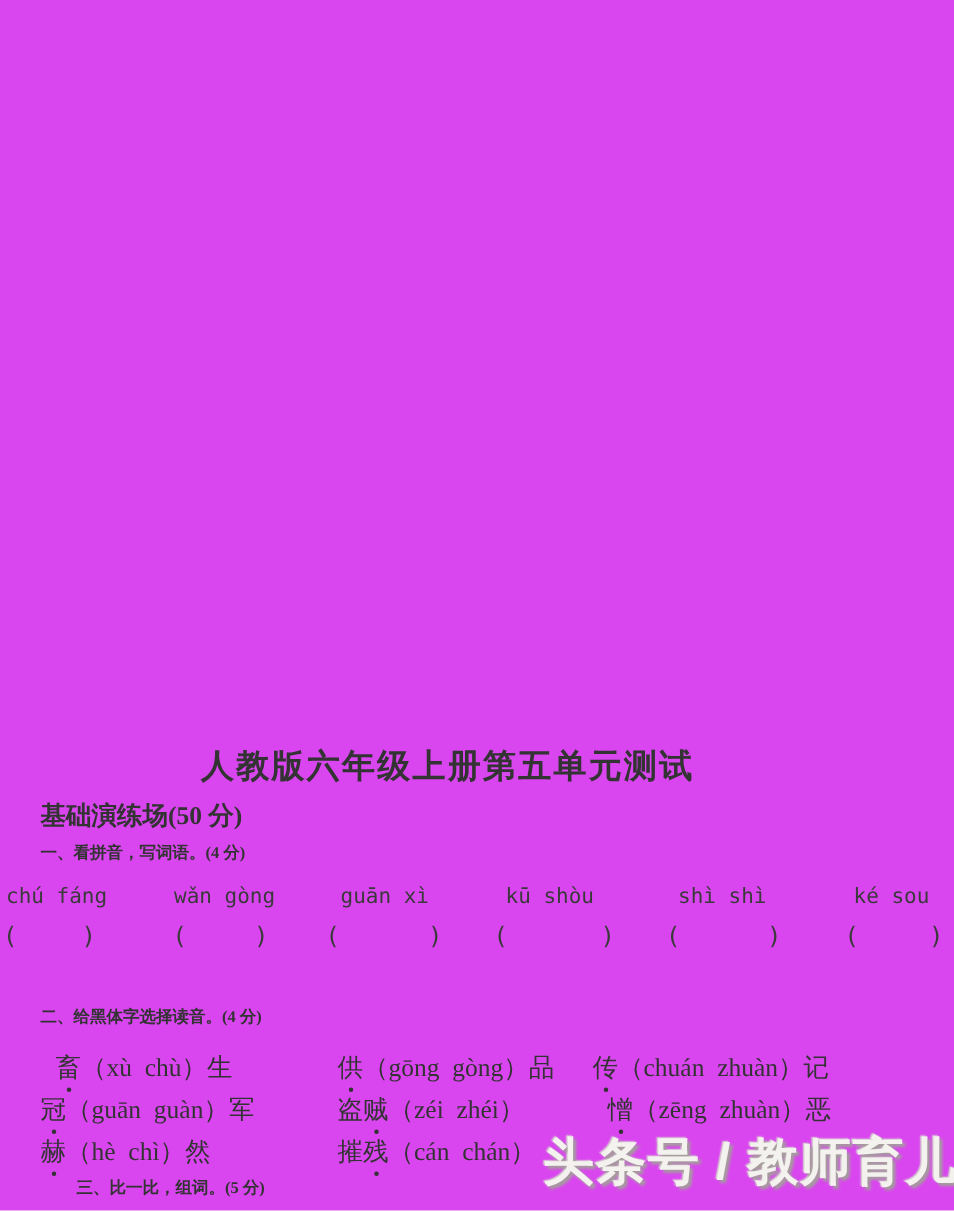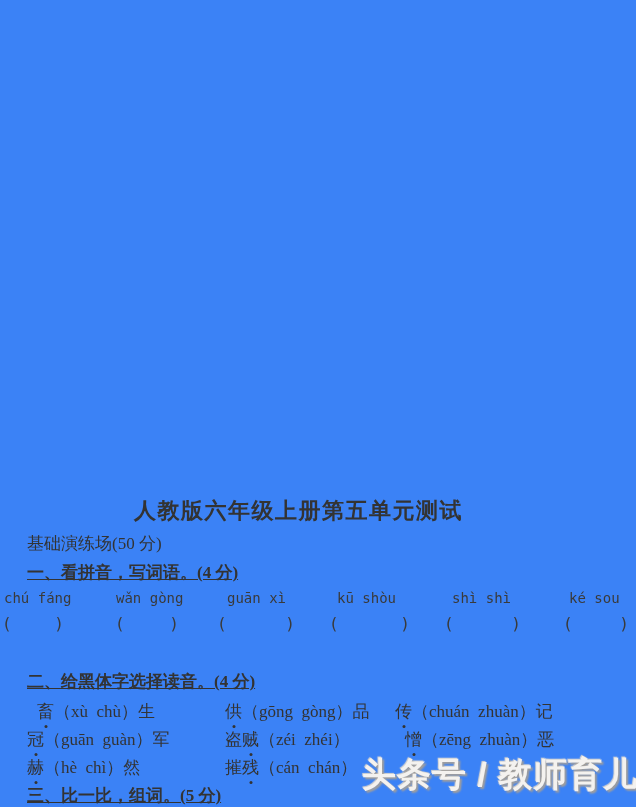--- a/index.html
+++ b/index.html
@@ -1,45 +1,44 @@
 <!DOCTYPE html>
 <html><head>
 <meta charset="utf-8">
 <style>
   html, body { margin: 0; padding: 0; background: #ffffff; }
   .page {
     position: relative;
     width: 636px;
     height: 807px;
-    background: #3b82f6;
+    background: #d946ef;
     overflow: hidden;
     font-family: "Liberation Serif", "DejaVu Serif", serif;
     color: #333333;
   }
   .abs { position: absolute; }
   .test-title {
     left: 134px; top: 496px;
     font-size: 22px; font-weight: bold;
     letter-spacing: 1.5px;
     white-space: nowrap;
   }
   .section-header {
     left: 27px; top: 532px;
-    font-size: 17px; font-weight: normal;
+    font-size: 17px; font-weight: bold;
     white-space: nowrap;
   }
   .q-heading {
     left: 27px;
-    font-size: 17px; font-weight: bold;
+    font-size: 11px; font-weight: bold;
     white-space: nowrap;
-    text-decoration: underline;
   }
   .q1-heading { top: 561px; }
   .q2-heading { top: 670px; }
-  .q3-heading { top: 784px; }
+  .q3-heading { top: 784px; margin-left: 24px; }
 
   .pinyin-word {
     top: 590px;
     font-family: "DejaVu Sans Mono", monospace;
     font-size: 14px;
     white-space: pre;
     color: #3a3a3a;
   }
   .paren-pair {
     top: 614px;

